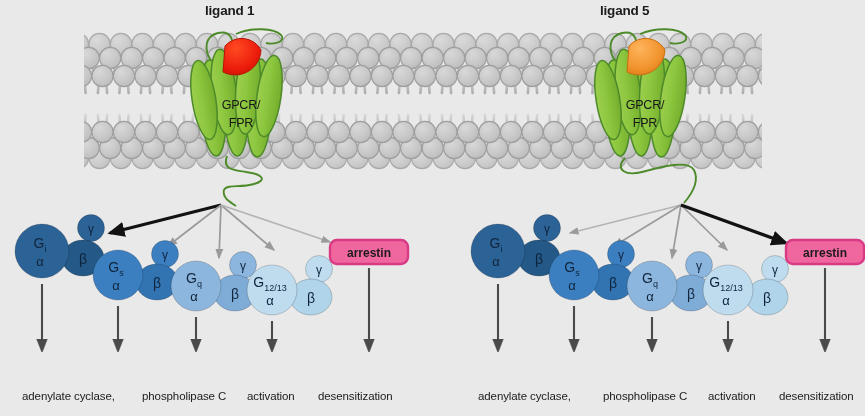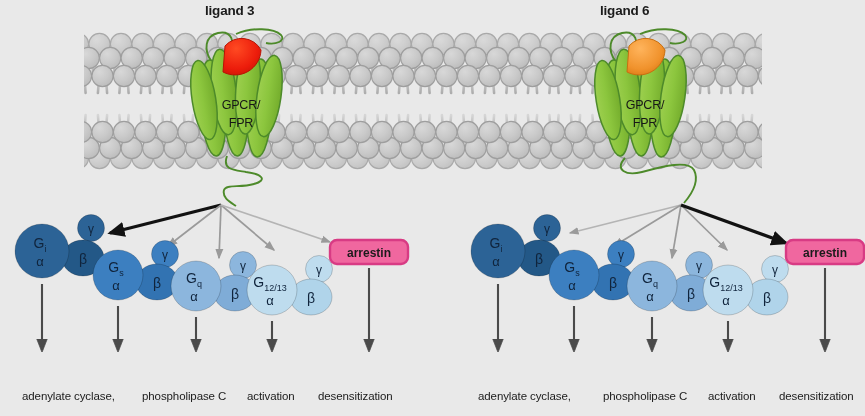--- a/index.html
+++ b/index.html
@@ -469,25 +469,25 @@
     <g id="downArrowsRight">
         <line x1="498" y1="284" x2="498" y2="350" stroke="#4a4a4a" stroke-width="2.1" marker-end="url(#arrowDown)"></line>
         <line x1="574" y1="306" x2="574" y2="350" stroke="#4a4a4a" stroke-width="2.1" marker-end="url(#arrowDown)"></line>
         <line x1="652" y1="317" x2="652" y2="350" stroke="#4a4a4a" stroke-width="2.1" marker-end="url(#arrowDown)"></line>
         <line x1="728" y1="321" x2="728" y2="350" stroke="#4a4a4a" stroke-width="2.1" marker-end="url(#arrowDown)"></line>
         <line x1="825" y1="268" x2="825" y2="350" stroke="#4a4a4a" stroke-width="2.1" marker-end="url(#arrowDown)"></line>
       </g>
 
   </svg>
 
-  <div class="txt ligand-label" style="left:205px; top:2px;">ligand 3</div>
+  <div class="txt ligand-label" style="left:205px; top:2px;">ligand 1</div>
   <div class="txt gpcr-label" style="left:206px; top:97px; width:70px;">GPCR/</div>
   <div class="txt gpcr-label" style="left:206px; top:115px; width:70px;">FPR</div>
 
-  <div class="txt ligand-label" style="left:600px; top:2px;">ligand 6</div>
+  <div class="txt ligand-label" style="left:600px; top:2px;">ligand 5</div>
   <div class="txt gpcr-label" style="left:610px; top:97px; width:70px;">GPCR/</div>
   <div class="txt gpcr-label" style="left:610px; top:115px; width:70px;">FPR</div>
 
   <div class="txt pathway-text" style="left:22px; top:358px;">
     <div>adenylate cyclase,</div>
     
     
   </div>
 
   <div class="txt pathway-text" style="left:142px; top:358px;">

